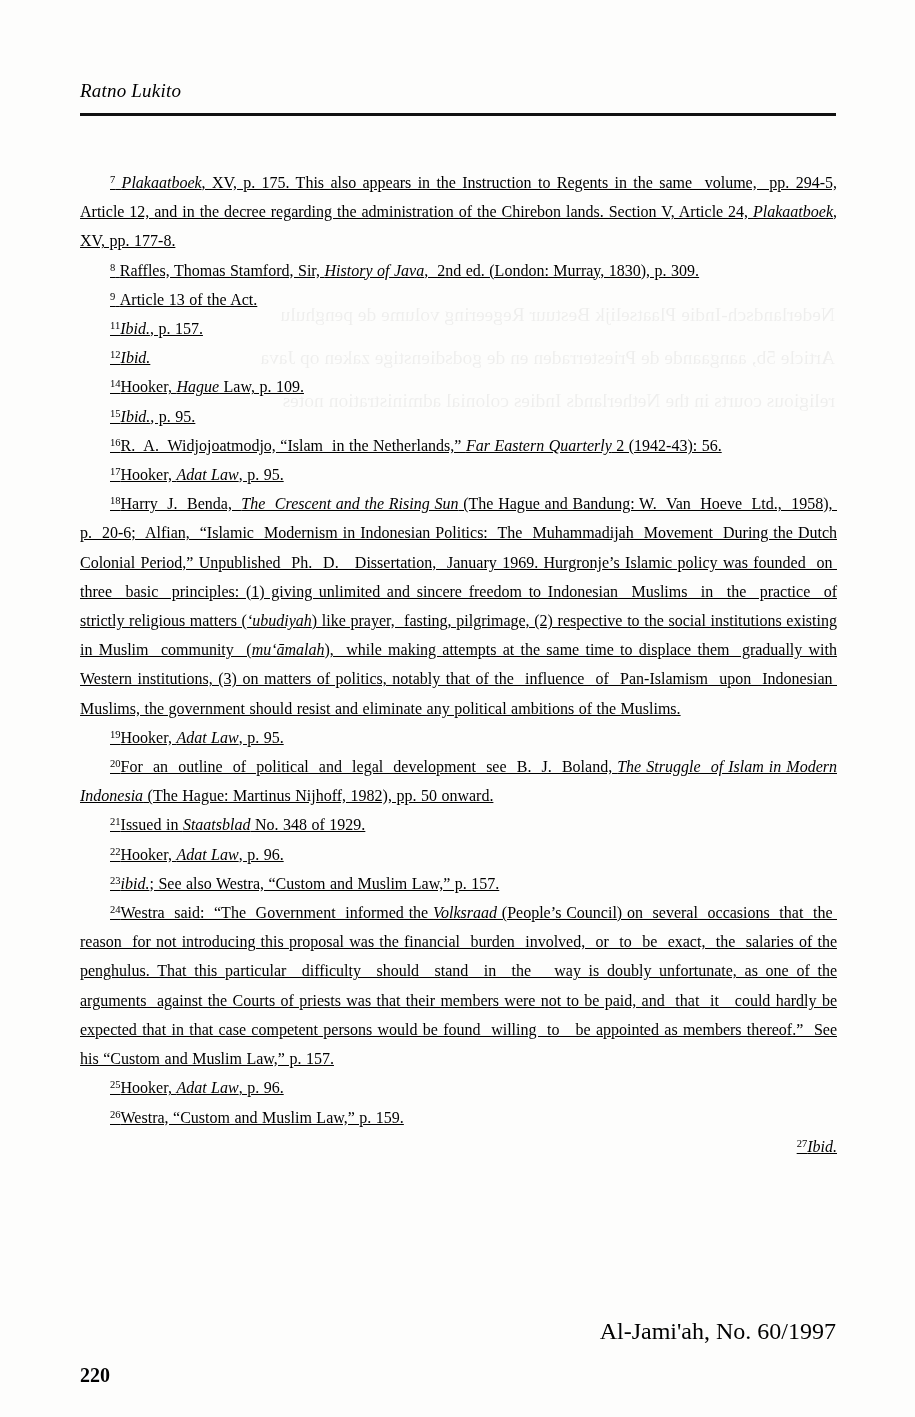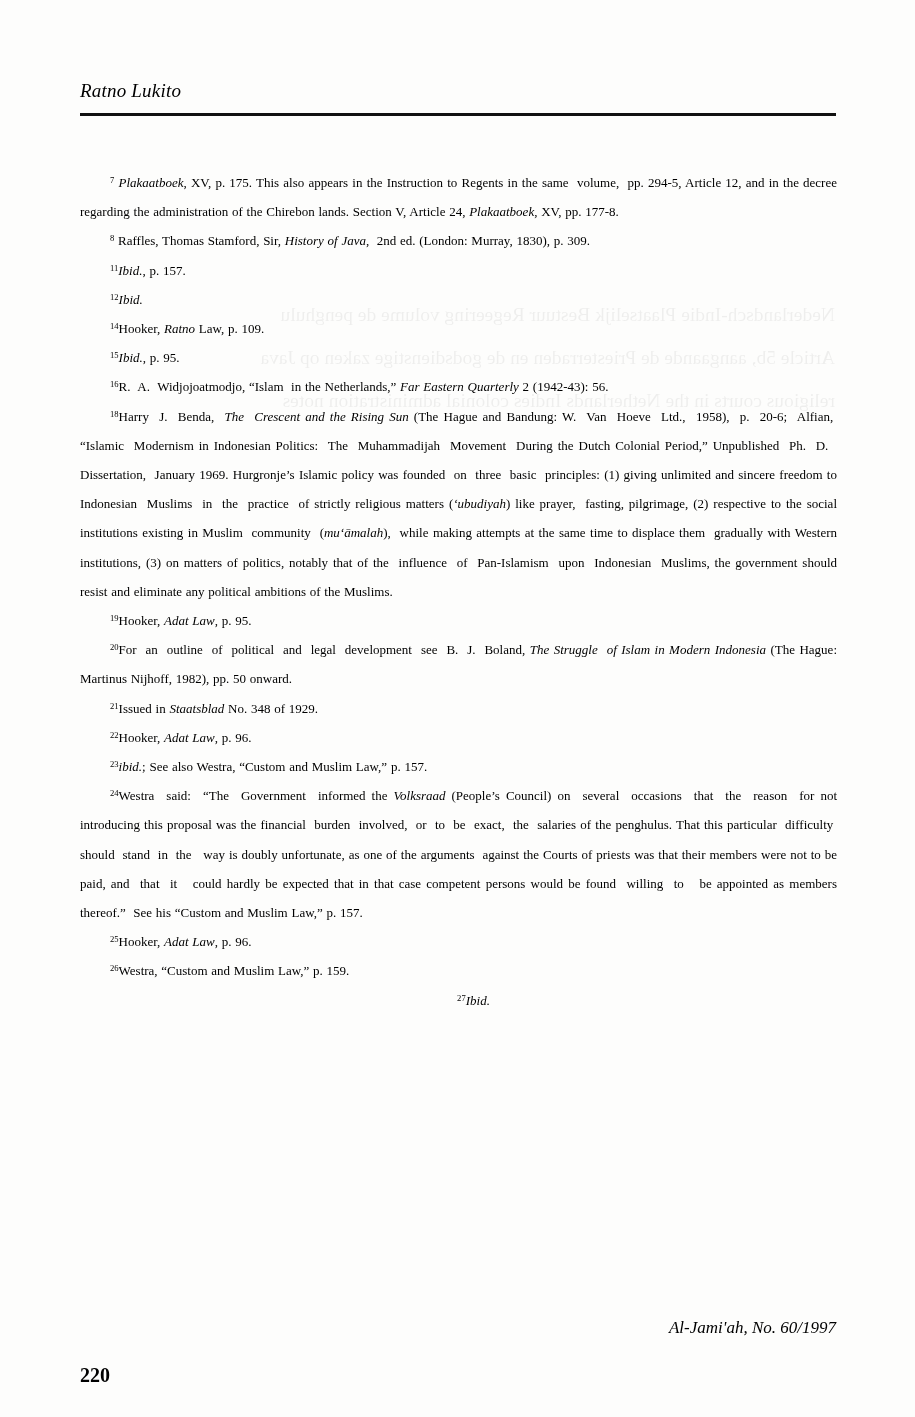--- a/index.html
+++ b/index.html
@@ -60,52 +60,52 @@
     width: 756px;
     height: 3px;
     background: #111;
   }
 
   .notes {
     position: absolute;
     left: 80px;
     top: 168px;
     width: 757px;
-    font-size: 13px;
+    font-size: 16px;
     line-height: 29.2px;
     text-align: justify;
     text-justify: inter-word;
+    text-decoration: underline;
   }
   .note {
     margin: 0;
     text-indent: 30px;
     word-spacing: 0.5px;
   }
-  .note:last-child { text-align: center; }
+  .note:last-child { text-align: right; }
 
   sup {
     font-size: 0.66em;
     vertical-align: 0.52em;
     line-height: 0;
   }
   i, em { font-style: italic; }
 
   .footer-page {
     position: absolute;
     left: 80px;
     top: 1364px;
     font-weight: bold;
     font-size: 20px;
   }
   .footer-journal {
     position: absolute;
     right: 79px;
     top: 1318px;
-    font-style: italic;
-    font-size: 17px;
+    font-size: 24px;
   }
 </style>
 </head>
 <body>
 
 <div id="page">
 
   <div id="ghost-layer">
     <p>Nederlandsch-Indie Plaatselijk Bestuur Regeering volume de penghulu</p>
     <p>Article 5b, aangaande de Priesterraden en de godsdienstige zaken op Java</p>
@@ -113,25 +113,27 @@
   </div>
 
   <div id="content-layer">
 
     <div class="running-head">Ratno Lukito</div>
     <div class="head-rule"></div>
 
     <div class="notes" id="notes-container">
         <p class="note"><sup>7</sup>&nbsp;<span><i>Plakaatboek</i>, XV, p. 175. This also appears in the Instruction to Regents in the same&nbsp; volume,&nbsp; pp. 294-5, Article 12, and in the decree regarding the administration of the Chirebon lands. Section V, Article 24, <i>Plakaatboek</i>, XV, pp. 177-8.</span></p>
         <p class="note"><sup>8</sup>&nbsp;<span>Raffles, Thomas Stamford, Sir, <i>History of Java</i>,&nbsp; 2nd ed. (London: Murray, 1830), p. 309.</span></p>
+        <p class="note"><sup>9</sup>&nbsp;<span>Article 13 of the Act.</span></p>
         <p class="note"><sup>11</sup><span><i>Ibid.</i>, p. 157.</span></p>
         <p class="note"><sup>12</sup><span><i>Ibid.</i></span></p>
-        <p class="note"><sup>14</sup><span>Hooker, <i>Ratno</i> Law, p. 109.</span></p>
+        <p class="note"><sup>14</sup><span>Hooker, <i>Hague</i> Law, p. 109.</span></p>
         <p class="note"><sup>15</sup><span><i>Ibid.</i>, p. 95.</span></p>
         <p class="note"><sup>16</sup><span>R.&nbsp; A.&nbsp; Widjojoatmodjo, “Islam&nbsp; in the Netherlands,” <i>Far Eastern Quarterly</i> 2 (1942-43): 56.</span></p>
+        <p class="note"><sup>17</sup><span>Hooker, <i>Adat Law</i>, p. 95.</span></p>
         <p class="note"><sup>18</sup><span>Harry&nbsp; J.&nbsp; Benda,&nbsp; <i>The&nbsp; Crescent and the Rising Sun</i> (The Hague and Bandung: W.&nbsp; Van&nbsp; Hoeve&nbsp; Ltd.,&nbsp; 1958),&nbsp; p.&nbsp; 20-6;&nbsp; Alfian,&nbsp; “Islamic&nbsp; Modernism in Indonesian Politics:&nbsp; The&nbsp; Muhammadijah&nbsp; Movement&nbsp; During the Dutch Colonial Period,” Unpublished&nbsp; Ph.&nbsp; D.&nbsp;&nbsp; Dissertation,&nbsp; January 1969. Hurgronje’s Islamic policy was founded&nbsp; on&nbsp; three&nbsp; basic&nbsp; principles: (1) giving unlimited and sincere freedom to Indonesian&nbsp; Muslims&nbsp; in&nbsp; the&nbsp; practice&nbsp; of strictly religious matters (<i>‘ubudiyah</i>) like prayer,&nbsp; fasting, pilgrimage, (2) respective to the social institutions existing in Muslim&nbsp; community&nbsp; (<i>mu‘āmalah</i>),&nbsp; while making attempts at the same time to displace them&nbsp; gradually with Western institutions, (3) on matters of politics, notably that of the&nbsp; influence&nbsp; of&nbsp; Pan-Islamism&nbsp; upon&nbsp; Indonesian&nbsp; Muslims, the government should resist and eliminate any political ambitions of the Muslims.</span></p>
         <p class="note"><sup>19</sup><span>Hooker, <i>Adat Law</i>, p. 95.</span></p>
         <p class="note"><sup>20</sup><span>For&nbsp; an&nbsp; outline&nbsp; of&nbsp; political&nbsp; and&nbsp; legal&nbsp; development&nbsp; see&nbsp; B.&nbsp; J.&nbsp; Boland, <i>The Struggle&nbsp; of Islam in Modern Indonesia</i> (The Hague: Martinus Nijhoff, 1982), pp. 50 onward.</span></p>
         <p class="note"><sup>21</sup><span>Issued in <i>Staatsblad</i> No. 348 of 1929.</span></p>
         <p class="note"><sup>22</sup><span>Hooker, <i>Adat Law</i>, p. 96.</span></p>
         <p class="note"><sup>23</sup><span><i>ibid.</i>; See also Westra, “Custom and Muslim Law,” p. 157.</span></p>
         <p class="note"><sup>24</sup><span>Westra&nbsp; said:&nbsp; “The&nbsp; Government&nbsp; informed the <i>Volksraad</i> (People’s Council) on&nbsp; several&nbsp; occasions&nbsp; that&nbsp; the&nbsp; reason&nbsp; for not introducing this proposal was the financial&nbsp; burden&nbsp; involved,&nbsp; or&nbsp; to&nbsp; be&nbsp; exact,&nbsp; the&nbsp; salaries of the penghulus. That this particular&nbsp; difficulty&nbsp; should&nbsp; stand&nbsp; in&nbsp; the&nbsp;&nbsp; way is doubly unfortunate, as one of the arguments&nbsp; against the Courts of priests was that their members were not to be paid, and&nbsp; that&nbsp; it&nbsp;&nbsp; could hardly be expected that in that case competent persons would be found&nbsp; willing&nbsp; to&nbsp;&nbsp; be appointed as members thereof.”&nbsp; See his “Custom and Muslim Law,” p. 157.</span></p>
         <p class="note"><sup>25</sup><span>Hooker, <i>Adat Law</i>, p. 96.</span></p>
         <p class="note"><sup>26</sup><span>Westra, “Custom and Muslim Law,” p. 159.</span></p>
         <p class="note"><sup>27</sup><span><i>Ibid.</i></span></p>

